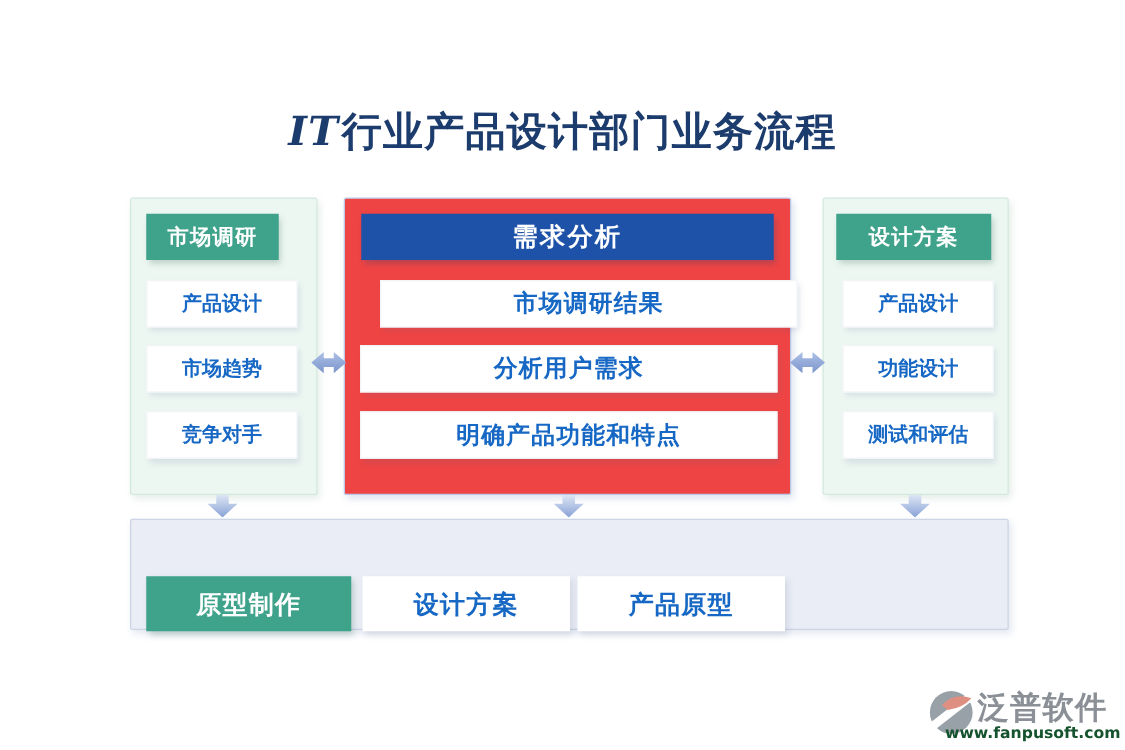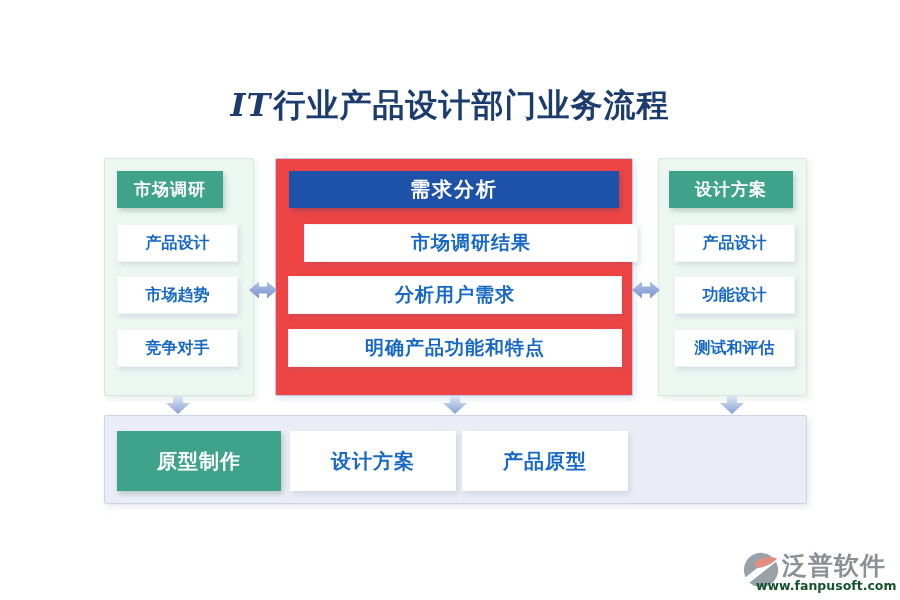--- a/index.html
+++ b/index.html
@@ -25,21 +25,21 @@
   .item{
     position:absolute;background:#ffffff;display:flex;align-items:center;justify-content:center;
     color:#1668c4;font-weight:bold;height:36px;
     box-shadow:2px 3px 5px rgba(80,100,140,0.16);border:1px solid #f2f4f8;
   }
   .side .hdr{font-size:17px;}
   .side .item{font-size:16px;}
   .mid .hdr{font-size:20px;letter-spacing:2px;}
   .mid .item{font-size:19px;letter-spacing:1px;}
   .bbox{
-    position:absolute;top:15px;height:60px;display:flex;align-items:center;justify-content:center;
+    position:absolute;top:45px;height:44px;display:flex;align-items:center;justify-content:center;
     font-weight:bold;font-size:20px;letter-spacing:1px;
   }
   .bbox.green{background:#3fa28a;color:#ffffff;box-shadow:2px 3px 5px rgba(40,90,70,0.25);}
   .bbox.white{background:#ffffff;color:#1668c4;box-shadow:2px 3px 5px rgba(80,100,140,0.16);}
   .arrow{position:absolute;}
   .footer{position:absolute;left:742px;top:549px;width:150px;height:50px;}
   .footer .mark{position:absolute;left:0;top:1px;}
   .footer .brand{
     position:absolute;left:40px;top:0px;font-size:25px;font-weight:bold;
     color:#8b9097;letter-spacing:1px;white-space:nowrap;

